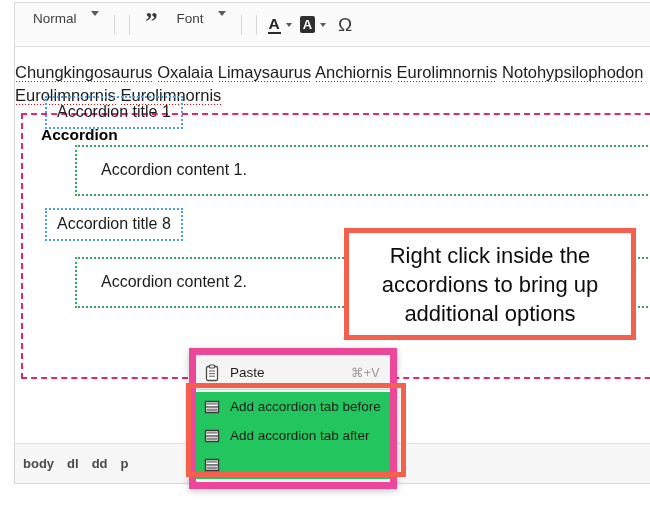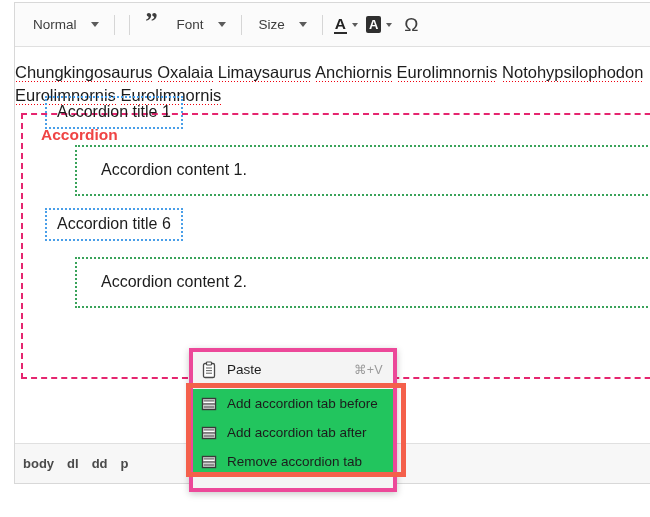--- a/index.html
+++ b/index.html
@@ -38,21 +38,20 @@
     height: 44px;
     background: #fbfbfb;
     border-bottom: 1px solid #e0e0e0;
     display: flex;
     align-items: center;
     padding-left: 8px;
     box-sizing: border-box;
   }
   .tb-select {
     display: flex;
-    align-items: center;
     height: 28px;
     padding: 0 4px 0 10px;
     cursor: default;
   }
   .tb-select .lbl {
     font-size: 13.5px;
     color: #3d3d3d;
     white-space: nowrap;
   }
   .caret {
@@ -163,21 +162,21 @@
     height: 266px;
     border: 2px dashed #e5256f;
     box-sizing: border-box;
   }
   .dl-title {
     position: absolute;
     left: 18px;
     top: 11px;
     font-size: 15.5px;
     font-weight: bold;
-    color: #ef4444;
+    color: #000000;
   }
   .dt {
     position: absolute;
     border: 2px dotted #4a9fe8;
     box-sizing: border-box;
     font-size: 16px;
     color: #1c1c1c;
     padding: 5px 10px 6px 10px;
     background: transparent;
     white-space: nowrap;
@@ -270,24 +269,24 @@
     padding: 0 6px;
   }
 
   
   .ctxmenu {
     position: absolute;
     left: 189px;
     top: 348px;
     width: 208px;
     background: #f4f4f4;
-    border: 4px solid #ec4899;
+    border: 7px solid #ec4899;
     box-shadow: 0 2px 7px rgba(0,0,0,0.22);
     z-index: 25;
-    padding: 3px 0 12px 0;
+    padding: 3px 0 3px 0;
     box-sizing: border-box;
     text-align: right;
   }
   .ctx-item {
     display: flex;
     align-items: center;
     height: 29px;
     padding: 0 10px 0 7px;
     box-sizing: border-box;
   }
@@ -351,24 +350,20 @@
         <span class="quote-glyph">”</span>
       </div>
 
       <div class="tb-select">
         <span class="lbl">Font</span>
         <span class="caret"></span>
       </div>
 
       <div class="tb-sep"></div>
 
-      <div class="tb-select">
-        <span class="lbl">Size</span>
-        <span class="caret"></span>
-      </div>
 
       <div class="tb-sep"></div>
 
       <div class="tb-btn tcolor">
         <span class="aglyph">A</span>
         <span class="caret-sm"></span>
       </div>
 
       <div class="tb-btn bcolor">
         <span class="aboxglyph">A</span>
@@ -401,38 +396,41 @@
         <span class="sp">Eurolimnornis</span>
       </div>
 
       <div class="dl">
         <div class="dl-title">Accordion</div>
       </div>
 
       <div class="dt dt1">Accordion title 1</div>
       <div class="dd dd1">Accordion content 1.</div>
 
-      <div class="dt dt2">Accordion title 6</div>
+      <div class="dt dt2">Accordion title 8</div>
       <div class="dd dd2">Accordion content 2.</div>
 
       <div class="ibeam">
           <i></i>
         </div>
 
     </div>
 
     <div class="statusbar">
       <span class="path-item">body</span>
       <span class="path-item">dl</span>
       <span class="path-item">dd</span>
       <span class="path-item">p</span>
     </div>
 
   </div>
 
+  <div class="callout">
+    <div class="callout-text">Right click inside the accordions to bring up additional options</div>
+  </div>
 
   <div class="ctxmenu">
 
     <div class="ctx-item">
       <svg class="ctx-icon" viewBox="0 0 18 18">
         <rect x="3.5" y="2.5" width="11" height="14" rx="1.6" fill="#ffffff" stroke="#4a4a4a" stroke-width="1.3"></rect>
         <rect x="6.5" y="1" width="5" height="3" rx="0.8" fill="#ffffff" stroke="#4a4a4a" stroke-width="1.2"></rect>
         <line x1="6" y1="7" x2="12" y2="7" stroke="#6a6a6a" stroke-width="1.1"></line>
         <line x1="6" y1="9.6" x2="12" y2="9.6" stroke="#6a6a6a" stroke-width="1.1"></line>
         <line x1="6" y1="12.2" x2="12" y2="12.2" stroke="#6a6a6a" stroke-width="1.1"></line>
@@ -466,20 +464,19 @@
     </div>
 
     <div class="ctx-item white">
       <svg class="ctx-icon" viewBox="0 0 18 18">
         <rect x="2.5" y="3.5" width="13" height="11" fill="#ffffff" stroke="#3a3a3a" stroke-width="1.4"></rect>
         <rect x="3.6" y="4.6" width="10.8" height="2.1" fill="#8d8d8d"></rect>
         <rect x="3.6" y="8.0" width="10.8" height="1.3" fill="#cfcfcf"></rect>
         <rect x="3.6" y="10.6" width="10.8" height="2.8" fill="#8d8d8d"></rect>
         <line x1="2.5" y1="9.0" x2="15.5" y2="9.0" stroke="#3a3a3a" stroke-width="1.1"></line>
       </svg>
-      <span class="ctx-label">Remove accordion tab</span>
     </div>
 
   </div>
 
   <div class="ctx-highlight"></div>
 
 </div>
 
 </body></html>

